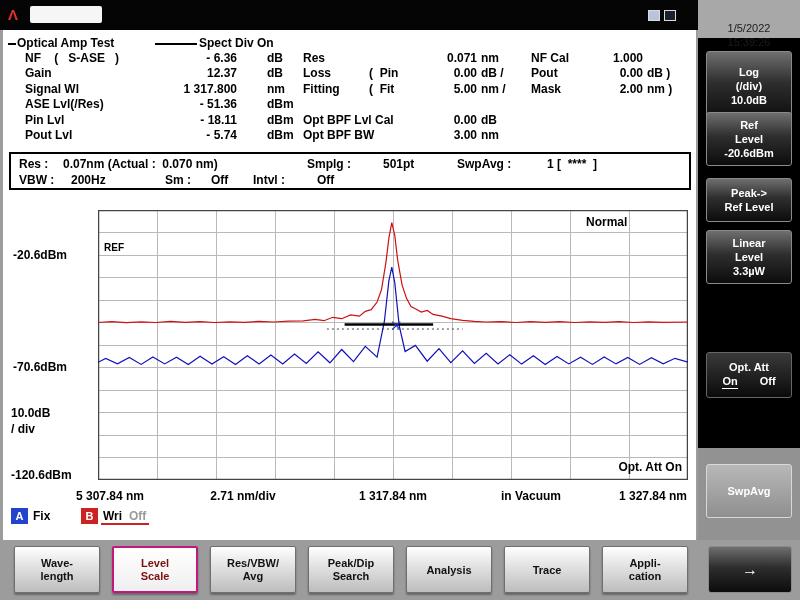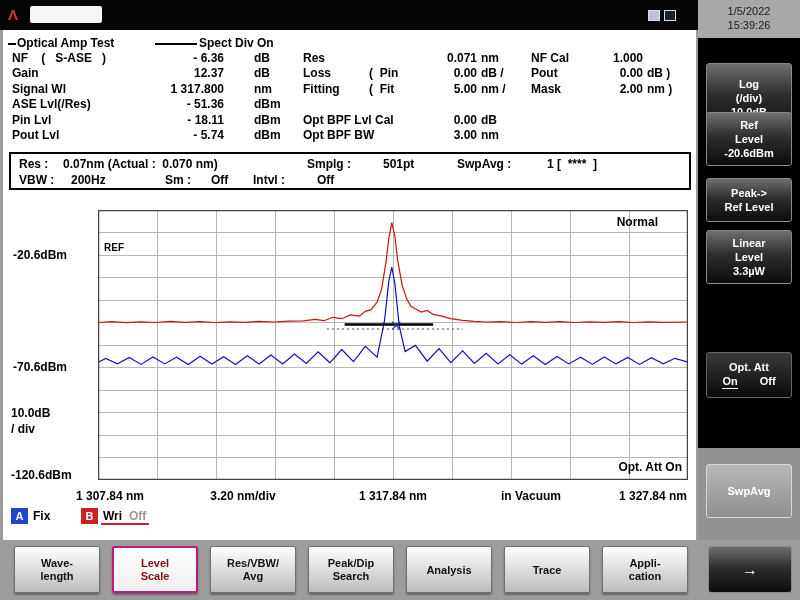--- a/index.html
+++ b/index.html
@@ -14,38 +14,38 @@
   #titlebar { position:absolute; left:0; top:0; width:698px; height:30px; background:#050505; }
   .logo-lambda { position:absolute; left:8px; top:6px; color:#e03030; font-size:15px; font-weight:bold; }
   .logo-blank { position:absolute; left:30px; top:6px; width:72px; height:17px; background:#f6f6f6; border-radius:2px; }
   .winicon { position:absolute; top:10px; width:12px; height:11px; border:1px solid #dcdcdc; }
   .wi1 { left:648px; background:#b9c4dc; }
   .wi2 { left:664px; background:#18222e; }
 
   
   #main { position:absolute; left:0; top:30px; width:698px; height:510px; background:#ffffff; border-left:3px solid #9c9c9c; border-right:2px solid #9c9c9c; }
   .rule { position:absolute; height:2px; background:#000; top:13px; }
-  .prow { position:absolute; left:9px; display:grid; grid-template-columns:120px 62px 44px; column-gap:8px;gap:30px; }
+  .prow { position:absolute; left:22px; display:grid; grid-template-columns:120px 62px 44px; column-gap:8px;gap:30px; }
   .rrow { position:absolute; left:300px; display:grid; grid-template-columns:62px 42px 62px 46px 50px 58px 36px; column-gap:4px; }
   .cr { text-align:right; }
   #statusbox { position:absolute; left:6px; top:122px; width:682px; height:38px; border:2px solid #000; background:#fff; }
   #statusbox span { position:absolute; }
 
   
   #chartwrap { position:absolute; left:95px; top:180px; width:590px; height:270px; background:#fff; }
   #plot { position:absolute; left:0; top:0; }
   .ov { position:absolute; }
 
   .axlab { position:absolute; width:100px; text-align:center; }
 
   .tkey { position:absolute; width:17px; height:16px; color:#fff; font-weight:bold; font-size:11px; text-align:center; line-height:16px; }
 
   
   #sidebar { position:absolute; left:698px; top:0; width:102px; height:540px; background:#000; }
-  #datebox { position:absolute; left:0; top:0; width:102px; height:38px; background:#a8a8a8; color:#1c1c1c; font-size:11px; text-align:center; padding-top:4px; line-height:14px; }
+  #datebox { position:absolute; left:0; top:0; width:102px; height:38px; background:#a8a8a8; color:#1c1c1c; font-size:11px; text-align:center; padding-top:21px; line-height:14px; }
   #graypatch { position:absolute; left:0; top:448px; width:102px; height:92px; background:#929292; }
   .skey { position:absolute; left:8px; width:86px; border:1px solid #8a8a8a; border-radius:3px;
           background:linear-gradient(180deg,#6f6f6f 0%,#2e2e2e 45%,#0c0c0c 100%);
           color:#fff; font-weight:bold; font-size:11px; display:flex; flex-direction:column;
           align-items:center; justify-content:center; gap:2px; text-align:center; cursor:pointer; }
   .skey span { white-space:pre; }
   .skey-close { background:linear-gradient(180deg,#b8b8b8,#8f8f8f); border-color:#d8d8d8; }
   .att-row { display:flex; gap:22px; }
   .att-on { border-bottom:1px solid #fff; padding-bottom:1px; }
 
@@ -133,52 +133,52 @@
           <line x1="0" y1="247.5" x2="590" y2="247.5" stroke="#b9b9b9" stroke-width="1" shape-rendering="crispEdges"></line>
           <rect x="0.5" y="0.5" width="589" height="269" fill="none" stroke="#444" stroke-width="1.5"></rect>
           <line x1="228.91999999999973" y1="119.02499999999999" x2="364.62000000000376" y2="119.02499999999999" stroke="#444444" stroke-width="1" stroke-dasharray="2,3"></line>
           <polyline points="0.0,152.3 7.7,148.5 19.5,153.9 31.3,147.4 43.1,154.4 54.9,146.9 66.7,153.9 78.5,147.2 90.3,154.6 102.1,146.3 113.9,154.1 125.7,146.7 137.5,154.4 149.3,145.8 161.1,153.9 172.9,144.9 184.7,153.9 196.5,144.0 208.3,153.5 220.1,141.8 231.9,152.8 243.7,139.5 255.5,151.7 267.3,136.3 279.1,147.2 286.4,111.2 290.9,70.6 293.8,57.1 296.8,72.9 301.2,115.7 307.1,141.5 317.4,135.4 329.2,151.2 341.0,138.6 352.8,152.6 364.6,140.9 376.4,153.5 388.2,143.3 400.0,153.9 411.8,144.7 423.6,154.1 435.4,145.8 447.2,154.4 459.0,146.5 470.8,153.9 482.6,147.2 494.4,154.4 506.2,146.9 518.0,153.9 529.8,147.4 541.6,154.4 553.4,147.8 565.2,153.9 577.0,148.3 590.0,152.1" fill="none" stroke="#1111bb" stroke-width="1.2"></polyline>
           <polyline points="0.0,112.5 13.6,111.6 28.3,112.7 43.1,111.8 57.8,112.5 72.6,111.4 87.3,112.3 102.1,111.6 116.8,112.5 131.6,111.8 146.3,112.3 161.1,111.4 175.8,112.0 190.6,111.2 205.3,110.9 217.1,109.4 226.0,110.7 234.8,107.3 243.7,108.7 252.5,104.9 261.4,106.2 267.3,101.3 273.2,99.7 279.1,92.0 283.5,79.6 287.9,52.6 290.9,27.9 293.8,12.6 296.8,25.6 299.7,50.4 304.1,75.1 308.6,88.6 313.0,96.5 317.4,98.8 323.3,102.1 329.2,100.4 335.1,104.4 344.0,106.2 352.8,108.7 364.6,110.3 376.4,111.4 388.2,112.0 403.0,111.6 417.7,112.5 432.5,111.6 447.2,112.3 462.0,111.6 476.7,112.5 491.5,111.8 506.2,112.3 521.0,111.6 535.7,112.5 550.5,111.8 565.2,112.3 590.0,112.0" fill="none" stroke="#cc1111" stroke-width="1.2"></polyline>
           <line x1="246.62000000000376" y1="114.52499999999999" x2="335.12000000000376" y2="114.52499999999999" stroke="#000000" stroke-width="2.4"></line>
           <line x1="294.24500000000376" y1="111.65" x2="302.24500000000376" y2="119.65" stroke="#2233cc" stroke-width="1.2"></line>
           <line x1="294.24500000000376" y1="119.65" x2="302.24500000000376" y2="111.65" stroke="#2233cc" stroke-width="1.2"></line>
         </svg>
       <span class="ov t10" style="left:6px;top:32px">REF</span>
-      <span class="ov t12" style="left:476px;top:5px;width:84px;text-align:right">Normal</span>
+      <span class="ov t12" style="left:488px;top:5px;width:84px;text-align:left">Normal</span>
       <span class="ov t12" style="left:492px;top:250px;width:92px;text-align:right">Opt. Att On</span>
     </div>
 
     <span class="abs t12" style="left:10px;top:218px">-20.6dBm</span>
     <span class="abs t12" style="left:10px;top:330px">-70.6dBm</span>
     <span class="abs t12" style="left:8px;top:376px">10.0dB</span>
     <span class="abs t12" style="left:8px;top:392px">/ div</span>
     <span class="abs t12" style="left:8px;top:438px">-120.6dBm</span>
 
-    <span class="axlab t12" style="left:57px;top:459px">1 307.84 nm</span>
-    <span class="axlab t12" style="left:190px;top:459px">3.20 nm/div</span>
+    <span class="axlab t12" style="left:57px;top:459px">5 307.84 nm</span>
+    <span class="axlab t12" style="left:190px;top:459px">2.71 nm/div</span>
     <span class="axlab t12" style="left:340px;top:459px">1 317.84 nm</span>
     <span class="axlab t12" style="left:478px;top:459px">in Vacuum</span>
     <span class="axlab t12" style="left:600px;top:459px">1 327.84 nm</span>
 
     <span class="tkey" style="left:8px;top:478px;background:#2244cc">A</span>
     <span class="abs t12" style="left:30px;top:479px">Fix</span>
     <span class="tkey" style="left:78px;top:478px;background:#cc2222">B</span>
     <span class="abs t12" style="left:100px;top:479px">Wri</span>
     <span class="abs t12" style="left:126px;top:479px;color:#9a9a9a">Off</span>
     <div class="abs" style="left:98px;top:493px;width:48px;height:2px;background:#cc2222"></div>
   </div>
 
   <div id="sidebar">
     <div id="datebox">
       <div>1/5/2022</div>
       <div>15:39:26</div>
     </div>
     <div id="graypatch"></div>
 
-    <div class="skey" style="top:63px;height:70px">
+    <div class="skey" style="top:51px;height:70px">
       <span>Log</span>
       <span>(/div)</span>
       <span>10.0dB</span>
     </div>
     <div class="skey" style="top:112px;height:54px">
       <span>Ref</span>
       <span>Level</span>
       <span>-20.6dBm</span>
     </div>
     <div class="skey" style="top:178px;height:44px">

